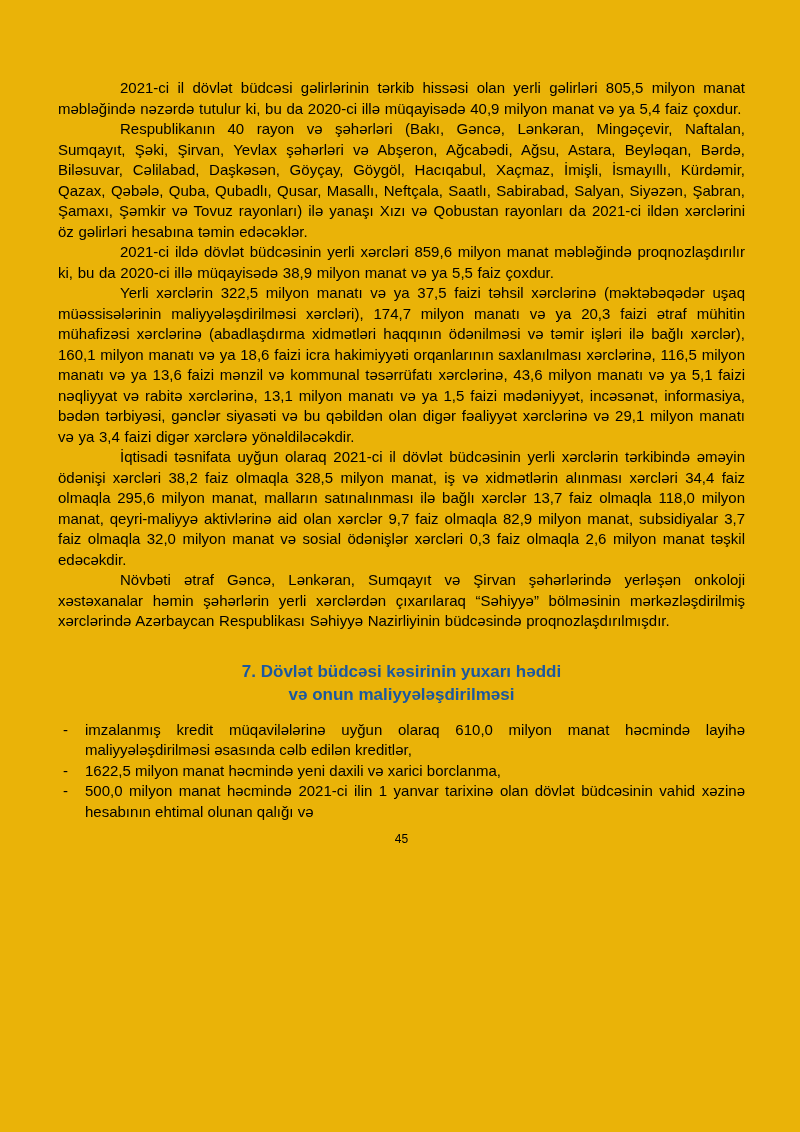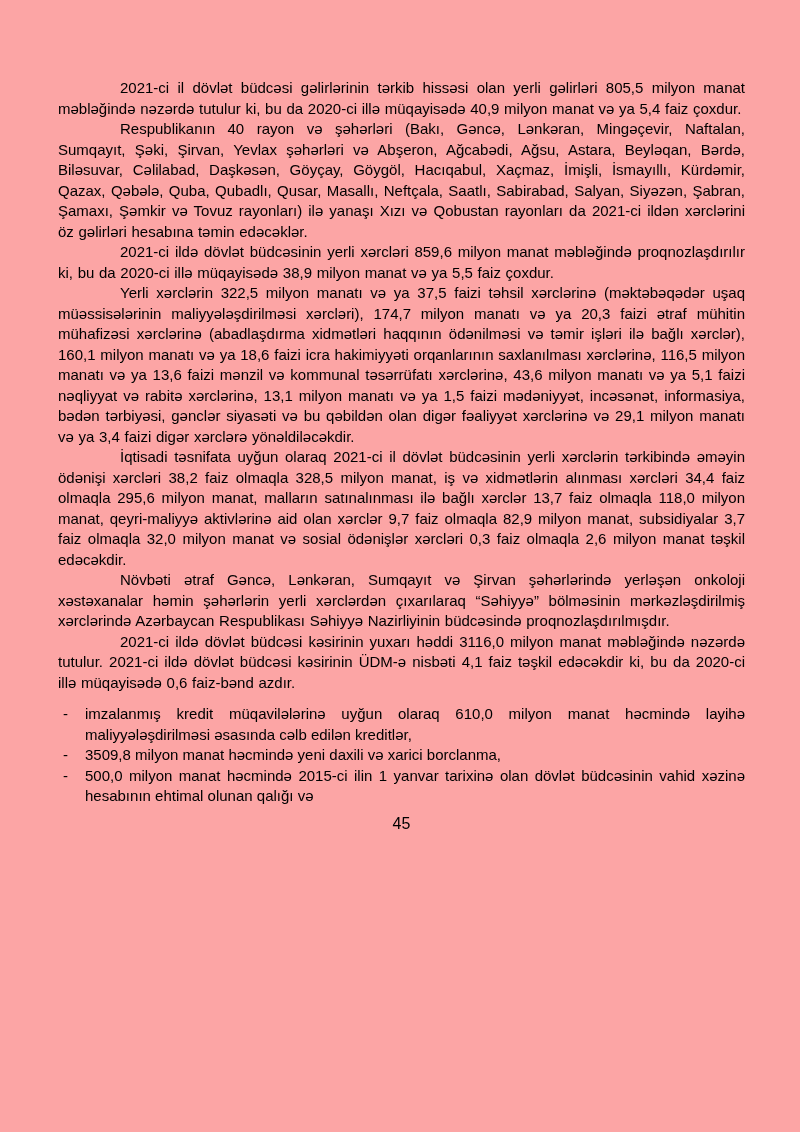--- a/index.html
+++ b/index.html
@@ -4,21 +4,21 @@
 <style>
   html, body {
     margin: 0;
     padding: 0;
     background: #ffffff;
   }
   .page {
     position: relative;
     width: 800px;
     height: 1132px;
-    background: #fca5a5;
+    background: #eab308;
     box-sizing: border-box;
     padding: 78px 55px 0 58px;
     font-family: "Liberation Sans", sans-serif;
     font-size: 15px;
     line-height: 20.5px;
     color: #000000;
     overflow: hidden;
   }
   p.body {
     margin: 0;
@@ -47,48 +47,51 @@
     flex: 0 0 22px;
     width: 22px;
   }
   ul.dash-list .item-text {
     flex: 1;
     text-align: justify;
   }
   .page-number {
     margin-top: 7px;
     text-align: center;
-    font-size: 16px;
+    font-size: 12px;
   }
 </style>
 </head>
 <body>
 
 <div class="page">
 
   <p class="body">2021-ci il dövlət büdcəsi gəlirlərinin tərkib hissəsi olan yerli gəlirləri 805,5 milyon manat məbləğində nəzərdə tutulur ki, bu da 2020-ci illə müqayisədə 40,9 milyon manat və ya 5,4 faiz çoxdur.</p>
   <p class="body">Respublikanın 40 rayon və şəhərləri (Bakı, Gəncə, Lənkəran, Mingəçevir, Naftalan, Sumqayıt, Şəki, Şirvan, Yevlax şəhərləri və Abşeron, Ağcabədi, Ağsu, Astara, Beyləqan, Bərdə, Biləsuvar, Cəlilabad, Daşkəsən, Göyçay, Göygöl, Hacıqabul, Xaçmaz, İmişli, İsmayıllı, Kürdəmir, Qazax, Qəbələ, Quba, Qubadlı, Qusar, Masallı, Neftçala, Saatlı, Sabirabad, Salyan, Siyəzən, Şabran, Şamaxı, Şəmkir və Tovuz rayonları) ilə yanaşı Xızı və Qobustan rayonları da 2021-ci ildən xərclərini öz gəlirləri hesabına təmin edəcəklər.</p>
   <p class="body">2021-ci ildə dövlət büdcəsinin yerli xərcləri 859,6 milyon manat məbləğində proqnozlaşdırılır ki, bu da 2020-ci illə müqayisədə 38,9 milyon manat və ya 5,5 faiz çoxdur.</p>
   <p class="body">Yerli xərclərin 322,5 milyon manatı və ya 37,5 faizi təhsil xərclərinə (məktəbəqədər uşaq müəssisələrinin maliyyələşdirilməsi xərcləri), 174,7 milyon manatı və ya 20,3 faizi ətraf mühitin mühafizəsi xərclərinə (abadlaşdırma xidmətləri haqqının ödənilməsi və təmir işləri ilə bağlı xərclər), 160,1 milyon manatı və ya 18,6 faizi icra hakimiyyəti orqanlarının saxlanılması xərclərinə, 116,5 milyon manatı və ya 13,6 faizi mənzil və kommunal təsərrüfatı xərclərinə, 43,6 milyon manatı və ya 5,1 faizi nəqliyyat və rabitə xərclərinə, 13,1 milyon manatı və ya 1,5 faizi mədəniyyət, incəsənət, informasiya, bədən tərbiyəsi, gənclər siyasəti və bu qəbildən olan digər fəaliyyət xərclərinə və 29,1 milyon manatı və ya 3,4 faizi digər xərclərə yönəldiləcəkdir.</p>
   <p class="body">İqtisadi təsnifata uyğun olaraq 2021-ci il dövlət büdcəsinin yerli xərclərin tərkibində əməyin ödənişi xərcləri 38,2 faiz olmaqla 328,5 milyon manat, iş və xidmətlərin alınması xərcləri 34,4 faiz olmaqla 295,6 milyon manat, malların satınalınması ilə bağlı xərclər 13,7 faiz olmaqla 118,0 milyon manat, qeyri-maliyyə aktivlərinə aid olan xərclər 9,7 faiz olmaqla 82,9 milyon manat, subsidiyalar 3,7 faiz olmaqla 32,0 milyon manat və sosial ödənişlər xərcləri 0,3 faiz olmaqla 2,6 milyon manat təşkil edəcəkdir.</p>
   <p class="body">Növbəti ətraf Gəncə, Lənkəran, Sumqayıt və Şirvan şəhərlərində yerləşən onkoloji xəstəxanalar həmin şəhərlərin yerli xərclərdən çıxarılaraq “Səhiyyə” bölməsinin mərkəzləşdirilmiş xərclərində Azərbaycan Respublikası Səhiyyə Nazirliyinin büdcəsində proqnozlaşdırılmışdır.</p>
 
+  <h2 class="section-heading">
+    <span>7. Dövlət büdcəsi kəsirinin yuxarı həddi</span><br>
+    <span>və onun maliyyələşdirilməsi</span>
+  </h2>
 
-  <p class="body">2021-ci ildə dövlət büdcəsi kəsirinin yuxarı həddi 3116,0 milyon manat məbləğində nəzərdə tutulur. 2021-ci ildə dövlət büdcəsi kəsirinin ÜDM-ə nisbəti 4,1 faiz təşkil edəcəkdir ki, bu da 2020-ci illə müqayisədə 0,6 faiz-bənd azdır.</p>
 
   <ul class="dash-list">
     <li>
       <span class="marker">-</span>
       <span class="item-text">imzalanmış kredit müqavilələrinə uyğun olaraq 610,0 milyon manat həcmində layihə maliyyələşdirilməsi əsasında cəlb edilən kreditlər,</span>
     </li>
     <li>
       <span class="marker">-</span>
-      <span class="item-text">3509,8 milyon manat həcmində yeni daxili və xarici borclanma,</span>
+      <span class="item-text">1622,5 milyon manat həcmində yeni daxili və xarici borclanma,</span>
     </li>
     <li>
       <span class="marker">-</span>
-      <span class="item-text">500,0 milyon manat həcmində 2015-ci ilin 1 yanvar tarixinə olan dövlət büdcəsinin vahid xəzinə hesabının ehtimal olunan qalığı və</span>
+      <span class="item-text">500,0 milyon manat həcmində 2021-ci ilin 1 yanvar tarixinə olan dövlət büdcəsinin vahid xəzinə hesabının ehtimal olunan qalığı və</span>
     </li>
   </ul>
 
   <div class="page-number">45</div>
 
 </div>
 
 </body></html>

